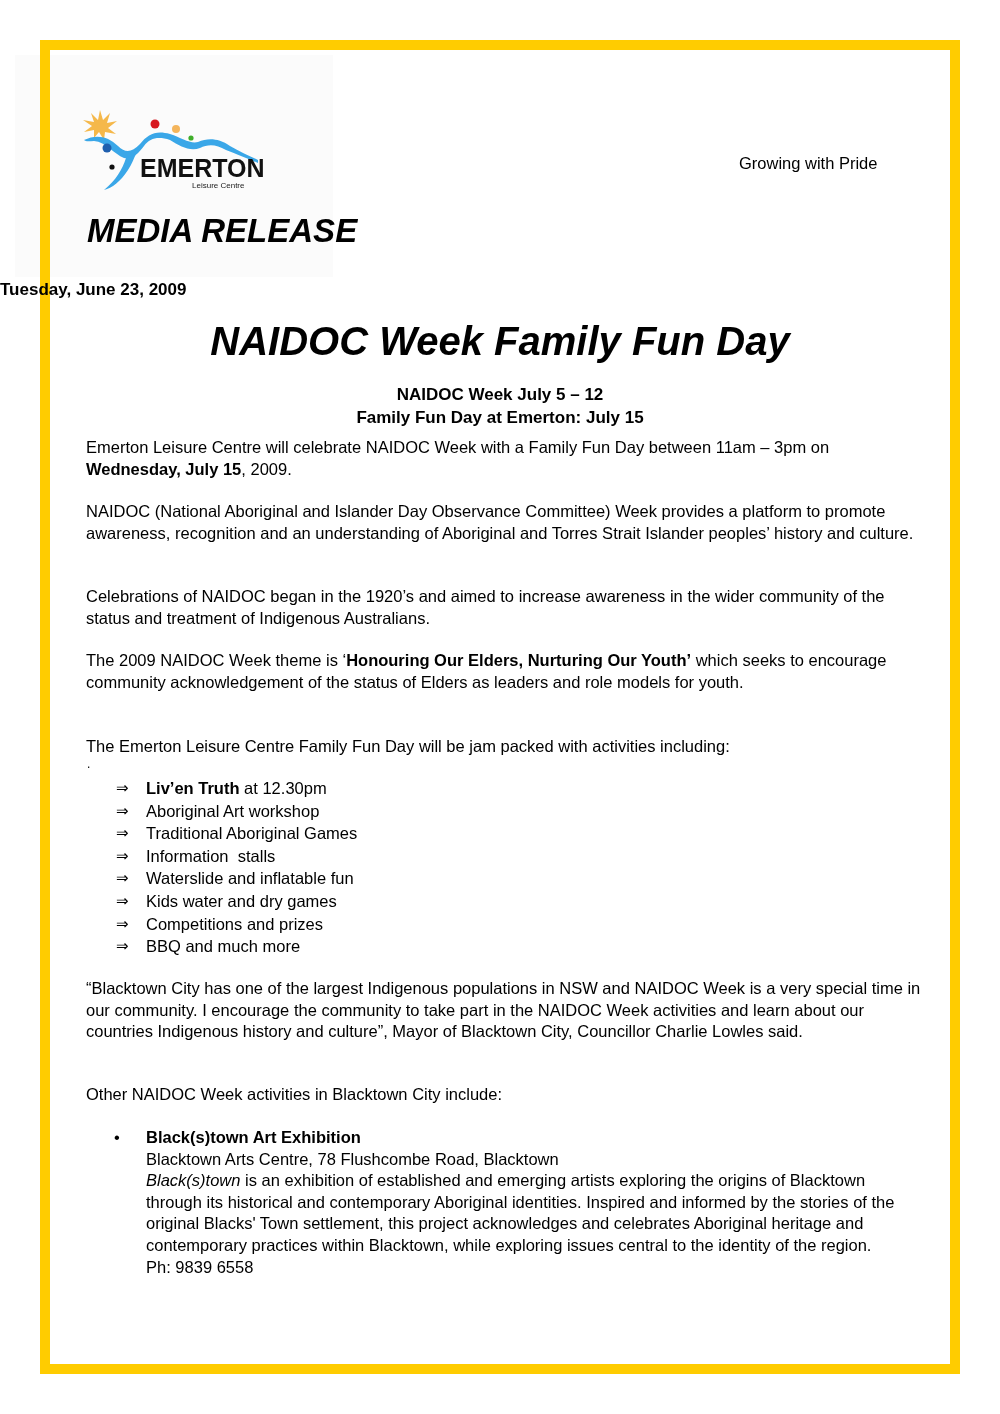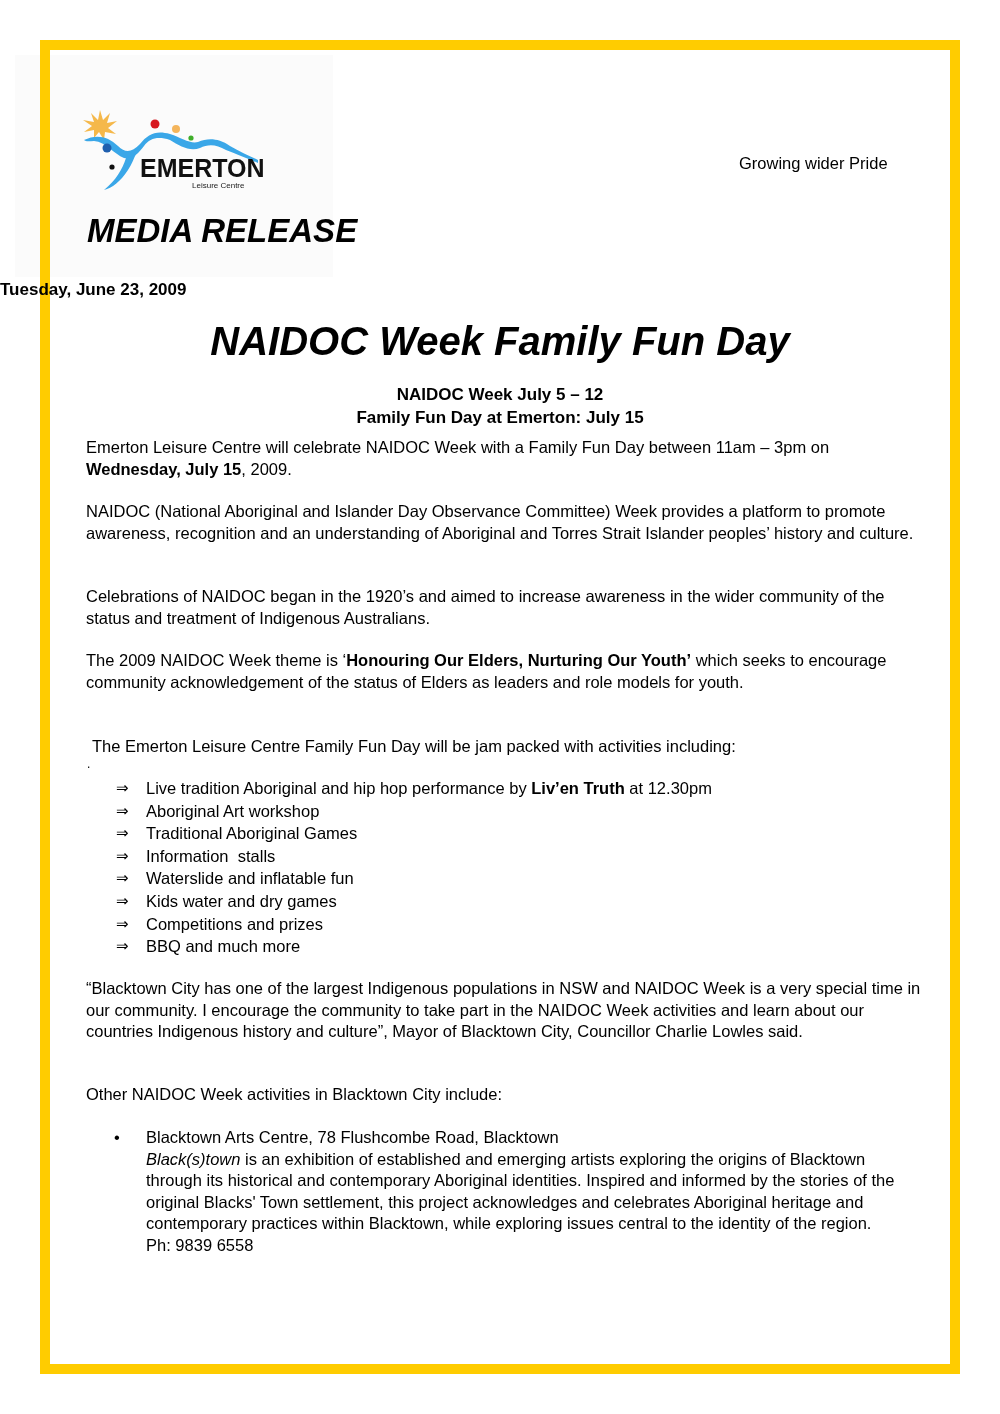--- a/index.html
+++ b/index.html
@@ -87,21 +87,21 @@
       position: absolute;
       left: 86px;
       width: 840px;
       font-size: 16.5px;
       line-height: 21.5px;
     }
     .p1 { top: 437px; }
     .p2 { top: 501px; }
     .p3 { top: 586px; }
     .p4 { top: 650px; }
-    .p5 { top: 736px; margin-left: 6px; }
+    .p5 { top: 736px; }
     .dot-line {
       position: absolute;
       left: 87px;
       top: 757px;
       font-size: 12px;
     }
     .activities {
       position: absolute;
       left: 116px;
       top: 777px;
@@ -165,52 +165,53 @@
     <circle cx="98" cy="21" r="4" fill="#f4b55c"></circle>
     <circle cx="113" cy="30" r="2.6" fill="#3fae2a"></circle>
     <circle cx="29" cy="40" r="4.5" fill="#1f5fae"></circle>
     <circle cx="34" cy="59" r="2.6" fill="#111"></circle>
 
     <text x="62" y="69" font-family="Liberation Sans, sans-serif" font-weight="bold" font-size="25" fill="#111">EMERTON</text>
     <text x="114" y="80" font-family="Liberation Sans, sans-serif" font-size="8" fill="#222">Leisure Centre</text>
   </svg>
 </div>
 
-<div class="tagline">Growing wider Pride</div>
+<div class="tagline">Growing with Pride</div>
 <div class="media-release">MEDIA RELEASE</div>
 
 <div class="date">Tuesday, June 23, 2009</div>
 <div class="main-title">NAIDOC Week Family Fun Day</div>
 <div class="subtitle sub1">NAIDOC Week July 5 – 12</div>
 <div class="subtitle sub2">Family Fun Day at Emerton: July 15</div>
 
 <div class="para p1"><span>Emerton Leisure Centre will celebrate NAIDOC Week with a Family Fun Day between 11am – 3pm on </span><b>Wednesday, July 15</b><span>, 2009.</span></div>
 
 <div class="para p2">NAIDOC (National Aboriginal and Islander Day Observance Committee) Week provides a platform to promote awareness, recognition and an understanding of Aboriginal and Torres Strait Islander peoples’ history and culture.</div>
 <div class="para p3">Celebrations of NAIDOC began in the 1920’s and aimed to increase awareness in the wider community of the status and treatment of Indigenous Australians.</div>
 
 <div class="para p4"><span>The 2009 NAIDOC Week theme is ‘</span><b>Honouring Our Elders, Nurturing Our Youth’</b><span> which seeks to encourage community acknowledgement of the status of Elders as leaders and role models for youth.</span></div>
 
 <div class="para p5">The Emerton Leisure Centre Family Fun Day will be jam packed with activities including:</div>
 <div class="dot-line">.</div>
 
 <ul class="activities">
-  <li><span class="arrow">⇒</span><span>Live tradition Aboriginal and hip hop performance by </span><b>Liv’en Truth</b><span> at 12.30pm</span></li>
+  <li><span class="arrow">⇒</span><b>Liv’en Truth</b><span> at 12.30pm</span></li>
   <li><span class="arrow">⇒</span><span>Aboriginal Art workshop</span></li>
   <li><span class="arrow">⇒</span><span>Traditional Aboriginal Games</span></li>
   <li><span class="arrow">⇒</span><span>Information  stalls</span></li>
   <li><span class="arrow">⇒</span><span>Waterslide and inflatable fun</span></li>
   <li><span class="arrow">⇒</span><span>Kids water and dry games</span></li>
   <li><span class="arrow">⇒</span><span>Competitions and prizes</span></li>
   <li><span class="arrow">⇒</span><span>BBQ and much more</span></li>
 </ul>
 
 <div class="para p6">“Blacktown City has one of the largest Indigenous populations in NSW and NAIDOC Week is a very special time in our community. I encourage the community to take part in the NAIDOC Week activities and learn about our countries Indigenous history and culture”, Mayor of Blacktown City, Councillor Charlie Lowles said.</div>
 <div class="para p7">Other NAIDOC Week activities in Blacktown City include:</div>
 
 <div class="other-list">
   <div class="other-item">
     <span class="bullet">•</span>
+    <div class="item-title">Black(s)town Art Exhibition</div>
     <div>Blacktown Arts Centre, 78 Flushcombe Road, Blacktown</div>
     <div><i>Black(s)town</i><span> is an exhibition of established and emerging artists exploring the origins of Blacktown through its historical and contemporary Aboriginal identities. Inspired and informed by the stories of the original Blacks' Town settlement, this project acknowledges and celebrates Aboriginal heritage and contemporary practices within Blacktown, while exploring issues central to the identity of the region.</span></div>
     <div>Ph: 9839 6558</div>
   </div>
 </div>
 
 </body></html>

